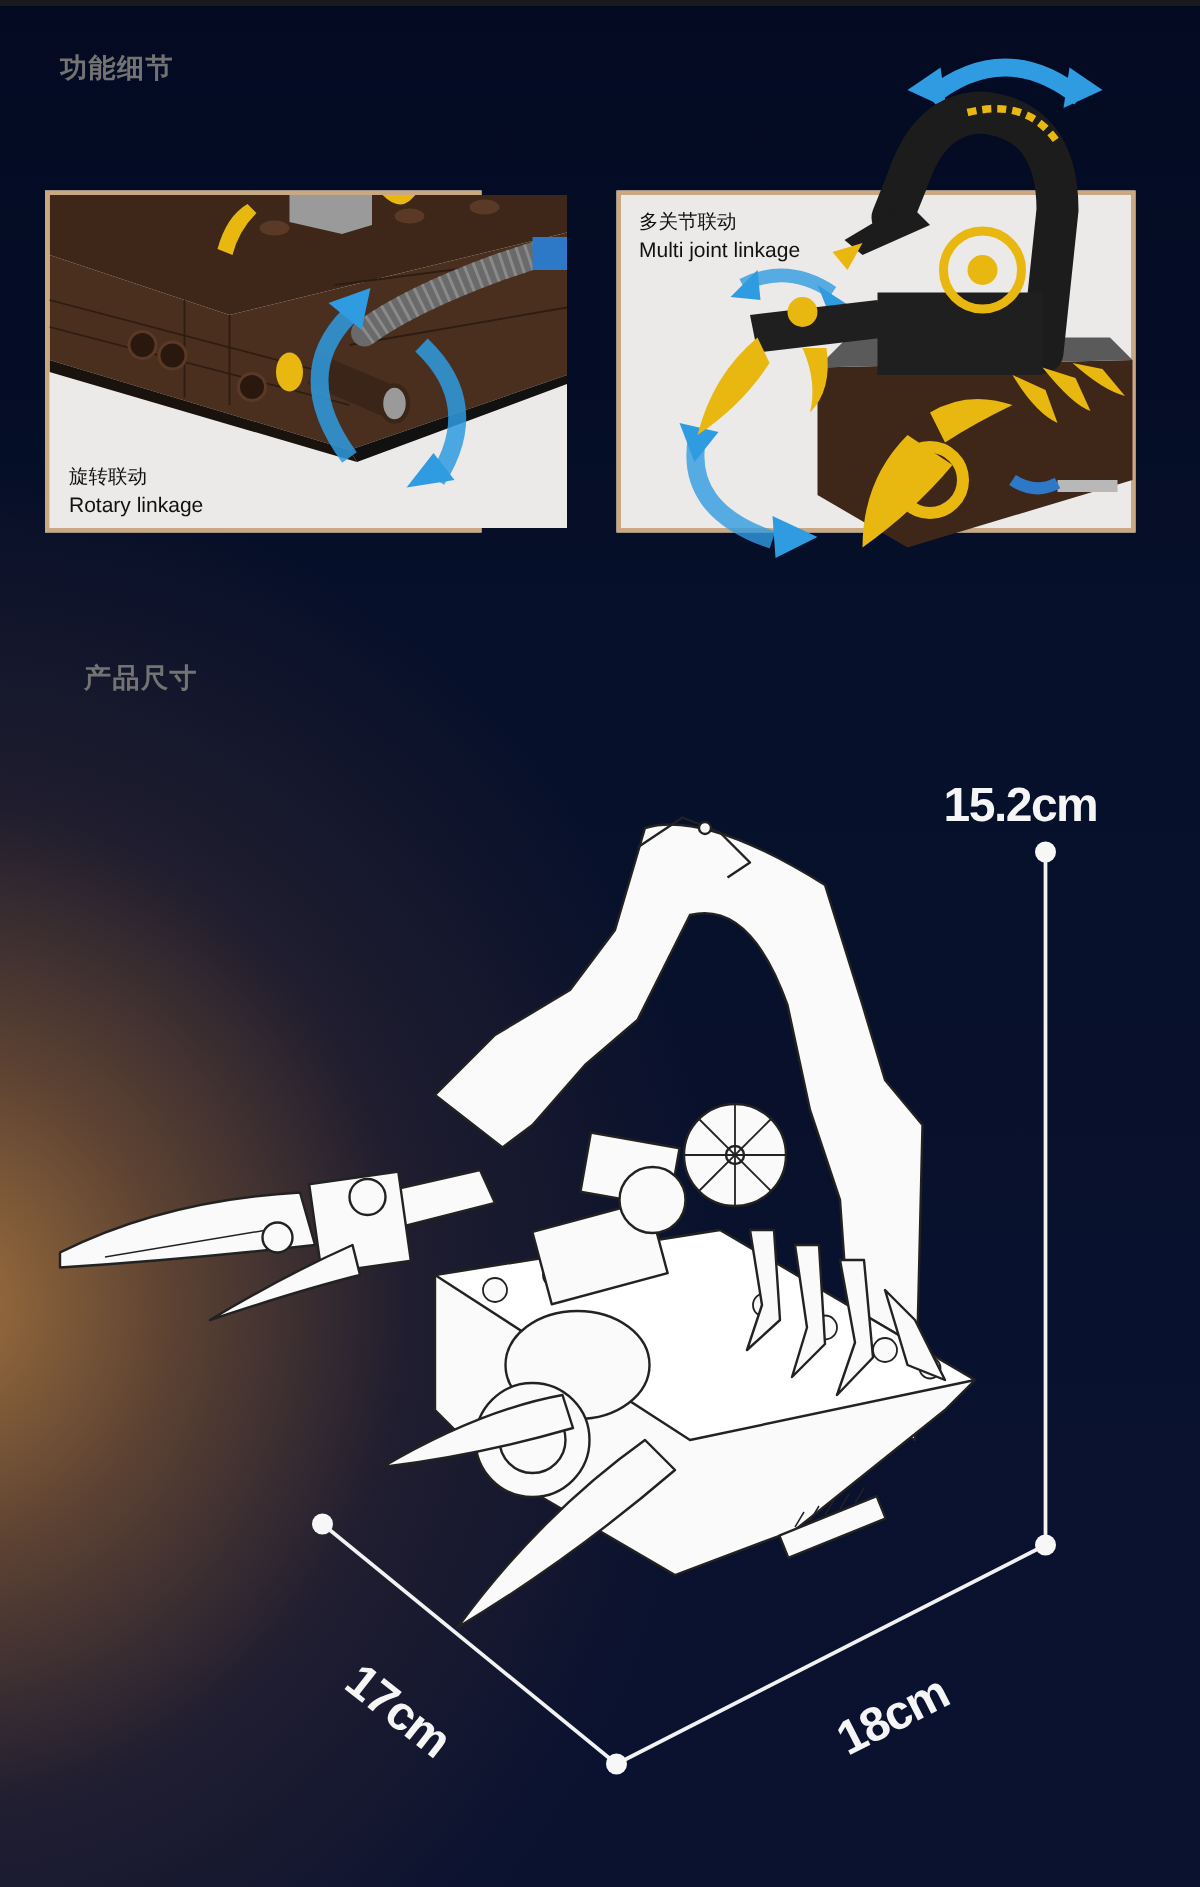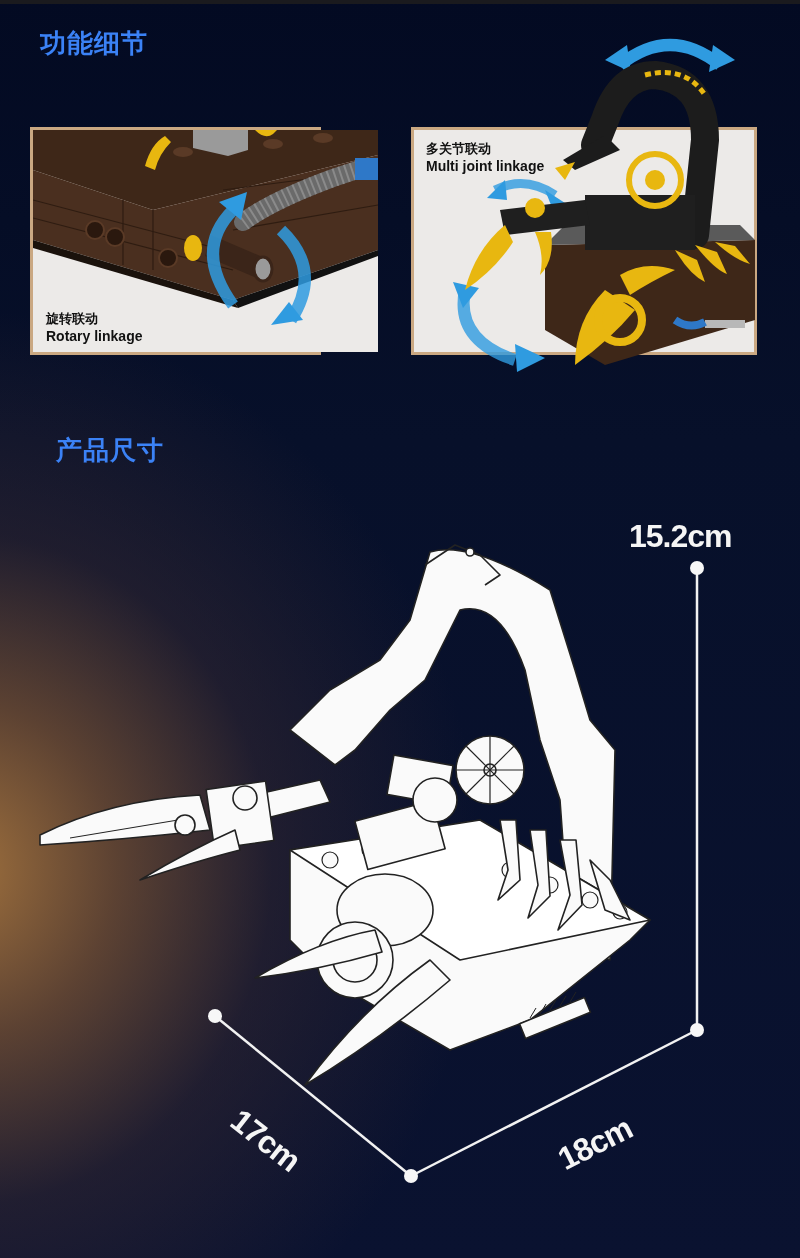--- a/index.html
+++ b/index.html
@@ -9,29 +9,29 @@
     font-family: "Liberation Sans", sans-serif;
   }
   .bg {
     position: absolute; inset: 0;
     background:
       radial-gradient(ellipse 520px 560px at -40px 870px, rgba(168,118,62,0.95) 0%, rgba(120,82,52,0.75) 30%, rgba(60,44,50,0.45) 60%, rgba(5,11,36,0) 100%),
       linear-gradient(180deg, #030a22 0%, #07102a 35%, #0a1230 100%);
   }
   .topbar { position: absolute; left: 0; top: 0; width: 800px; height: 4px; background: #1a1a1e; }
   .section-title {
-    position: absolute; color: #3b82f6; font-weight: 900;
-    font-family: Liberation Mono, monospace; letter-spacing: 1px;
-    font-size: 26px; line-height: 30px;
+    position: absolute; color: #737373; font-weight: 900;
+    font-family: Liberation Serif, serif; letter-spacing: 1px;
+    font-size: 18px; line-height: 30px;
   }
   .card {
     position: absolute; border: 3px solid #caa882; box-sizing: border-box;
     overflow: visible; background: #ecebea;
   }
-  .card-label { position: absolute; color: #111; font-weight: 700; }
+  .card-label { position: absolute; color: #111; font-weight: 400; }
   .card-label .zh { font-size: 13px; line-height: 17px; font-family: "DejaVu Sans", sans-serif; }
   .card-label .en { font-size: 14px; line-height: 19px; }
   .dim-text {
     position: absolute; color: #f5f5f5; font-weight: 700; font-size: 32px;
     letter-spacing: -1px; white-space: nowrap;
   }
   svg { position: absolute; }
 </style>
 </head>
 <body>

